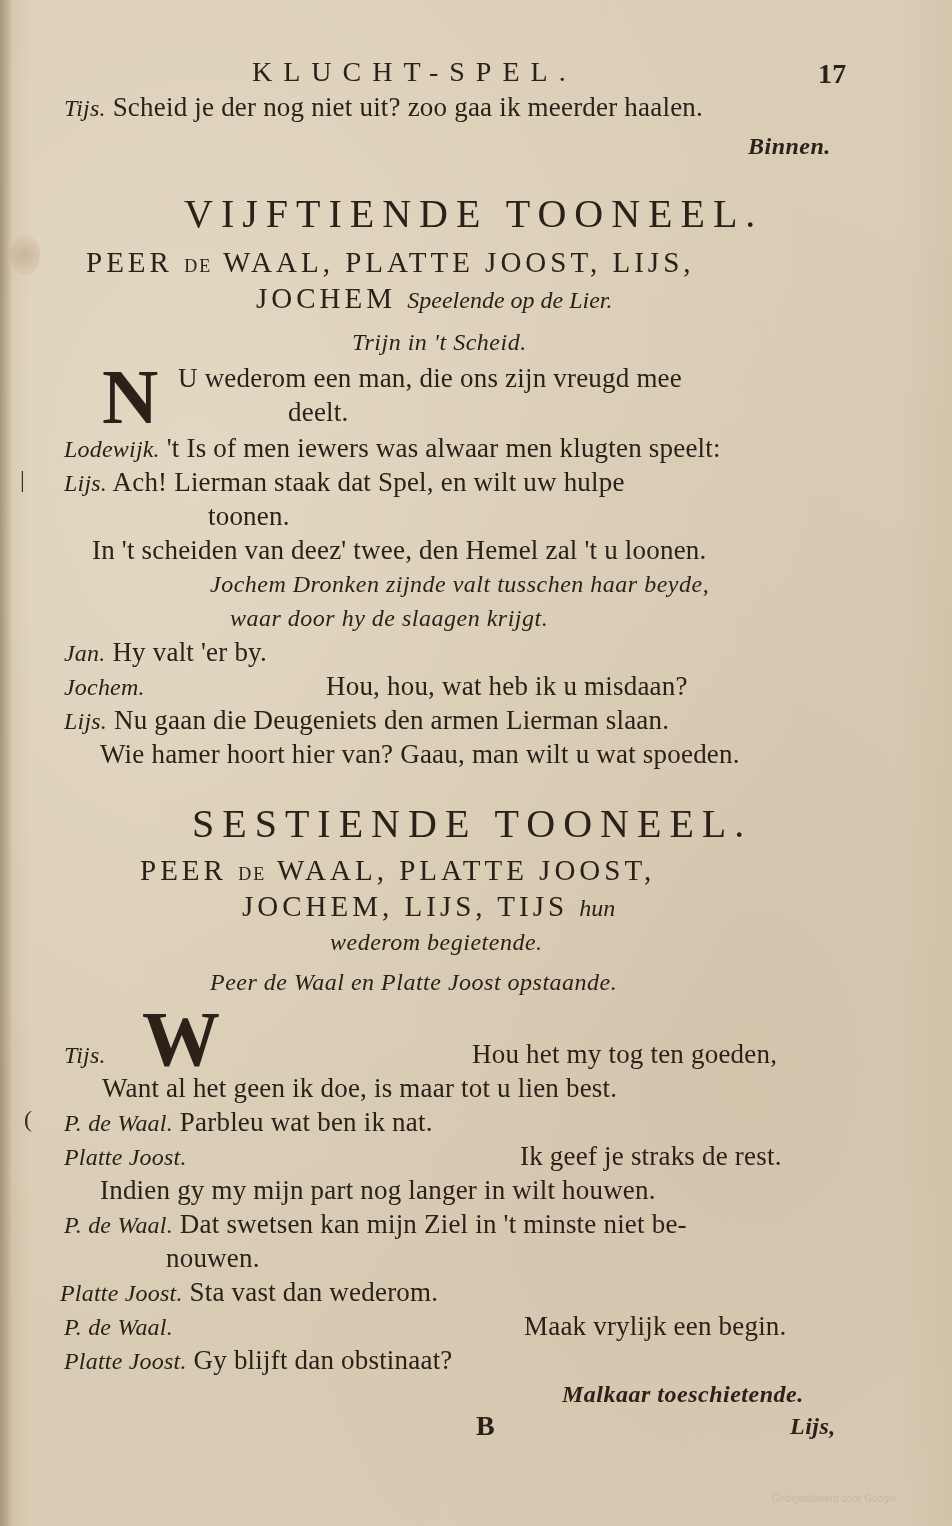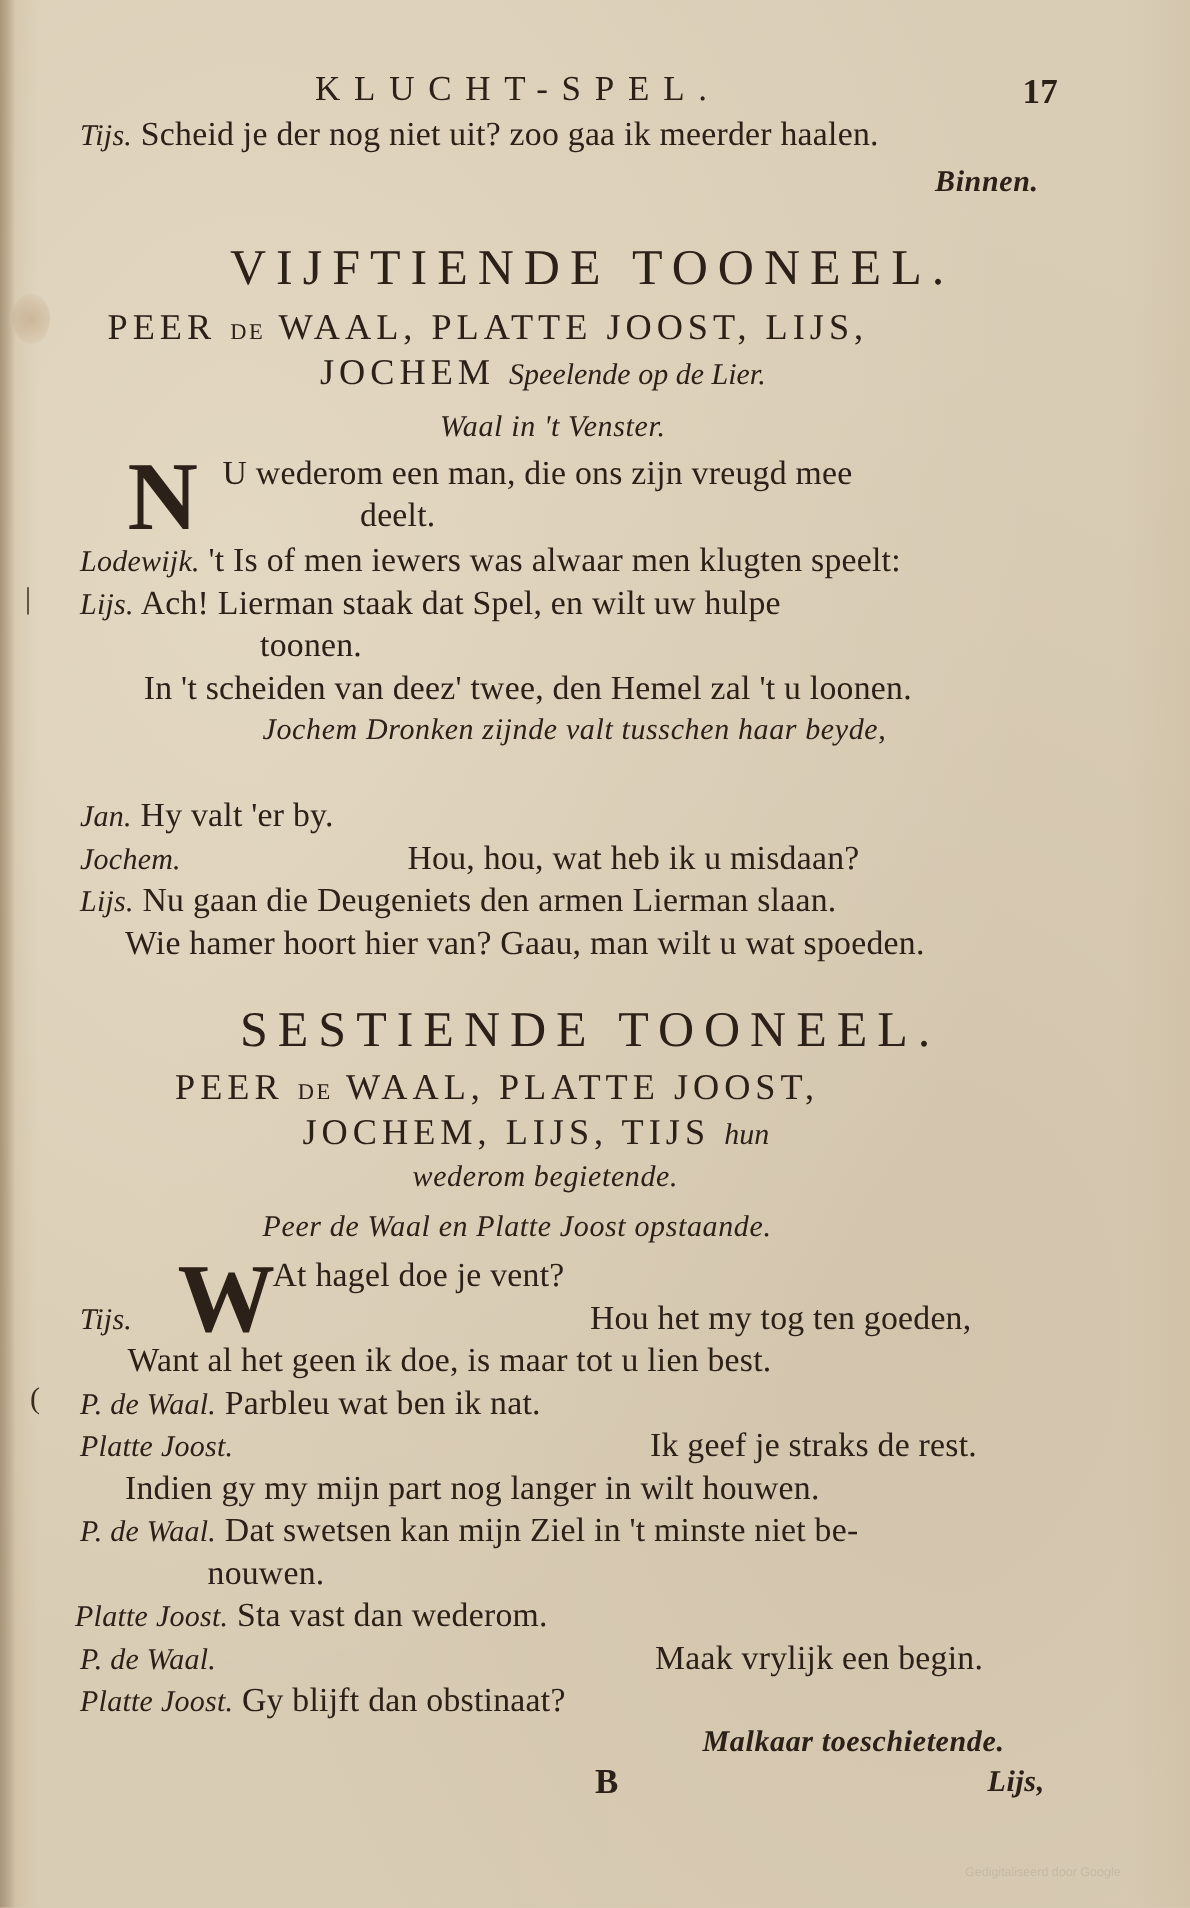--- a/index.html
+++ b/index.html
@@ -114,38 +114,39 @@
   <div class="line scene-title" style="left:140px; top:192px;">VIJFTIENDE TOONEEL.</div>
   <div class="line cast" style="left:86px; top:246px;">
     <span>PEER</span>
     <span class="small-caps">DE</span>
     <span>WAAL, PLATTE JOOST, LIJS,</span>
   </div>
   <div class="line cast" style="left:256px; top:282px;">
     <span>JOCHEM</span>
     <span class="stage" style="letter-spacing:0;">Speelende op de Lier.</span>
   </div>
-  <div class="line stage" style="left:352px; top:326px;">Waal in 't Venster.</div>
+  <div class="line stage" style="left:352px; top:326px;">Trijn in 't Scheid.</div>
 
   <div class="dropcap" style="left:102px; top:362px;">N</div>
   <div class="line" style="left:178px; top:362px;">U wederom een man, die ons zijn vreugd mee</div>
   <div class="line" style="left:288px; top:396px;">deelt.</div>
 
   <div class="line" style="left:64px; top:432px;">
     <span class="speaker">Lodewijk.</span>
     <span>'t Is of men iewers was alwaar men klugten speelt:</span>
   </div>
   <div class="margin-mark" style="left:20px; top:466px;">|</div>
   <div class="line" style="left:64px; top:466px;">
     <span class="speaker">Lijs.</span>
     <span>Ach! Lierman staak dat Spel, en wilt uw hulpe</span>
   </div>
   <div class="line" style="left:208px; top:500px;">toonen.</div>
-  <div class="line" style="left:115px; top:534px;">In 't scheiden van deez' twee, den Hemel zal 't u loonen.</div>
+  <div class="line" style="left:92px; top:534px;">In 't scheiden van deez' twee, den Hemel zal 't u loonen.</div>
   <div class="line stage" style="left:210px; top:568px;">Jochem Dronken zijnde valt tusschen haar beyde,</div>
+  <div class="line stage" style="left:230px; top:602px;">waar door hy de slaagen krijgt.</div>
 
   <div class="line" style="left:64px; top:636px;">
     <span class="speaker">Jan.</span>
     <span>Hy valt 'er by.</span>
   </div>
   <div class="line" style="left:64px; top:670px;">
     <span class="speaker">Jochem.</span>
   </div>
   <div class="line" style="left:326px; top:670px;">Hou, hou, wat heb ik u misdaan?</div>
   <div class="line" style="left:64px; top:704px;">
@@ -161,21 +162,20 @@
     <span>WAAL, PLATTE JOOST,</span>
   </div>
   <div class="line cast" style="left:242px; top:890px;">
     <span>JOCHEM, LIJS, TIJS</span>
     <span class="stage" style="letter-spacing:0;">hun</span>
   </div>
   <div class="line stage" style="left:330px; top:926px;">wederom begietende.</div>
   <div class="line stage" style="left:210px; top:966px;">Peer de Waal en Platte Joost opstaande.</div>
 
   <div class="dropcap" style="left:142px; top:1004px;">W</div>
-  <div class="line" style="left:218px; top:1004px;">At hagel doe je vent?</div>
   <div class="line" style="left:64px; top:1038px;">
     <span class="speaker">Tijs.</span>
   </div>
   <div class="line" style="left:472px; top:1038px;">Hou het my tog ten goeden,</div>
   <div class="line" style="left:102px; top:1072px;">Want al het geen ik doe, is maar tot u lien best.</div>
 
   <div class="margin-mark" style="left:24px; top:1106px;">(</div>
   <div class="line" style="left:64px; top:1106px;">
     <span class="speaker">P. de Waal.</span>
     <span>Parbleu wat ben ik nat.</span>

